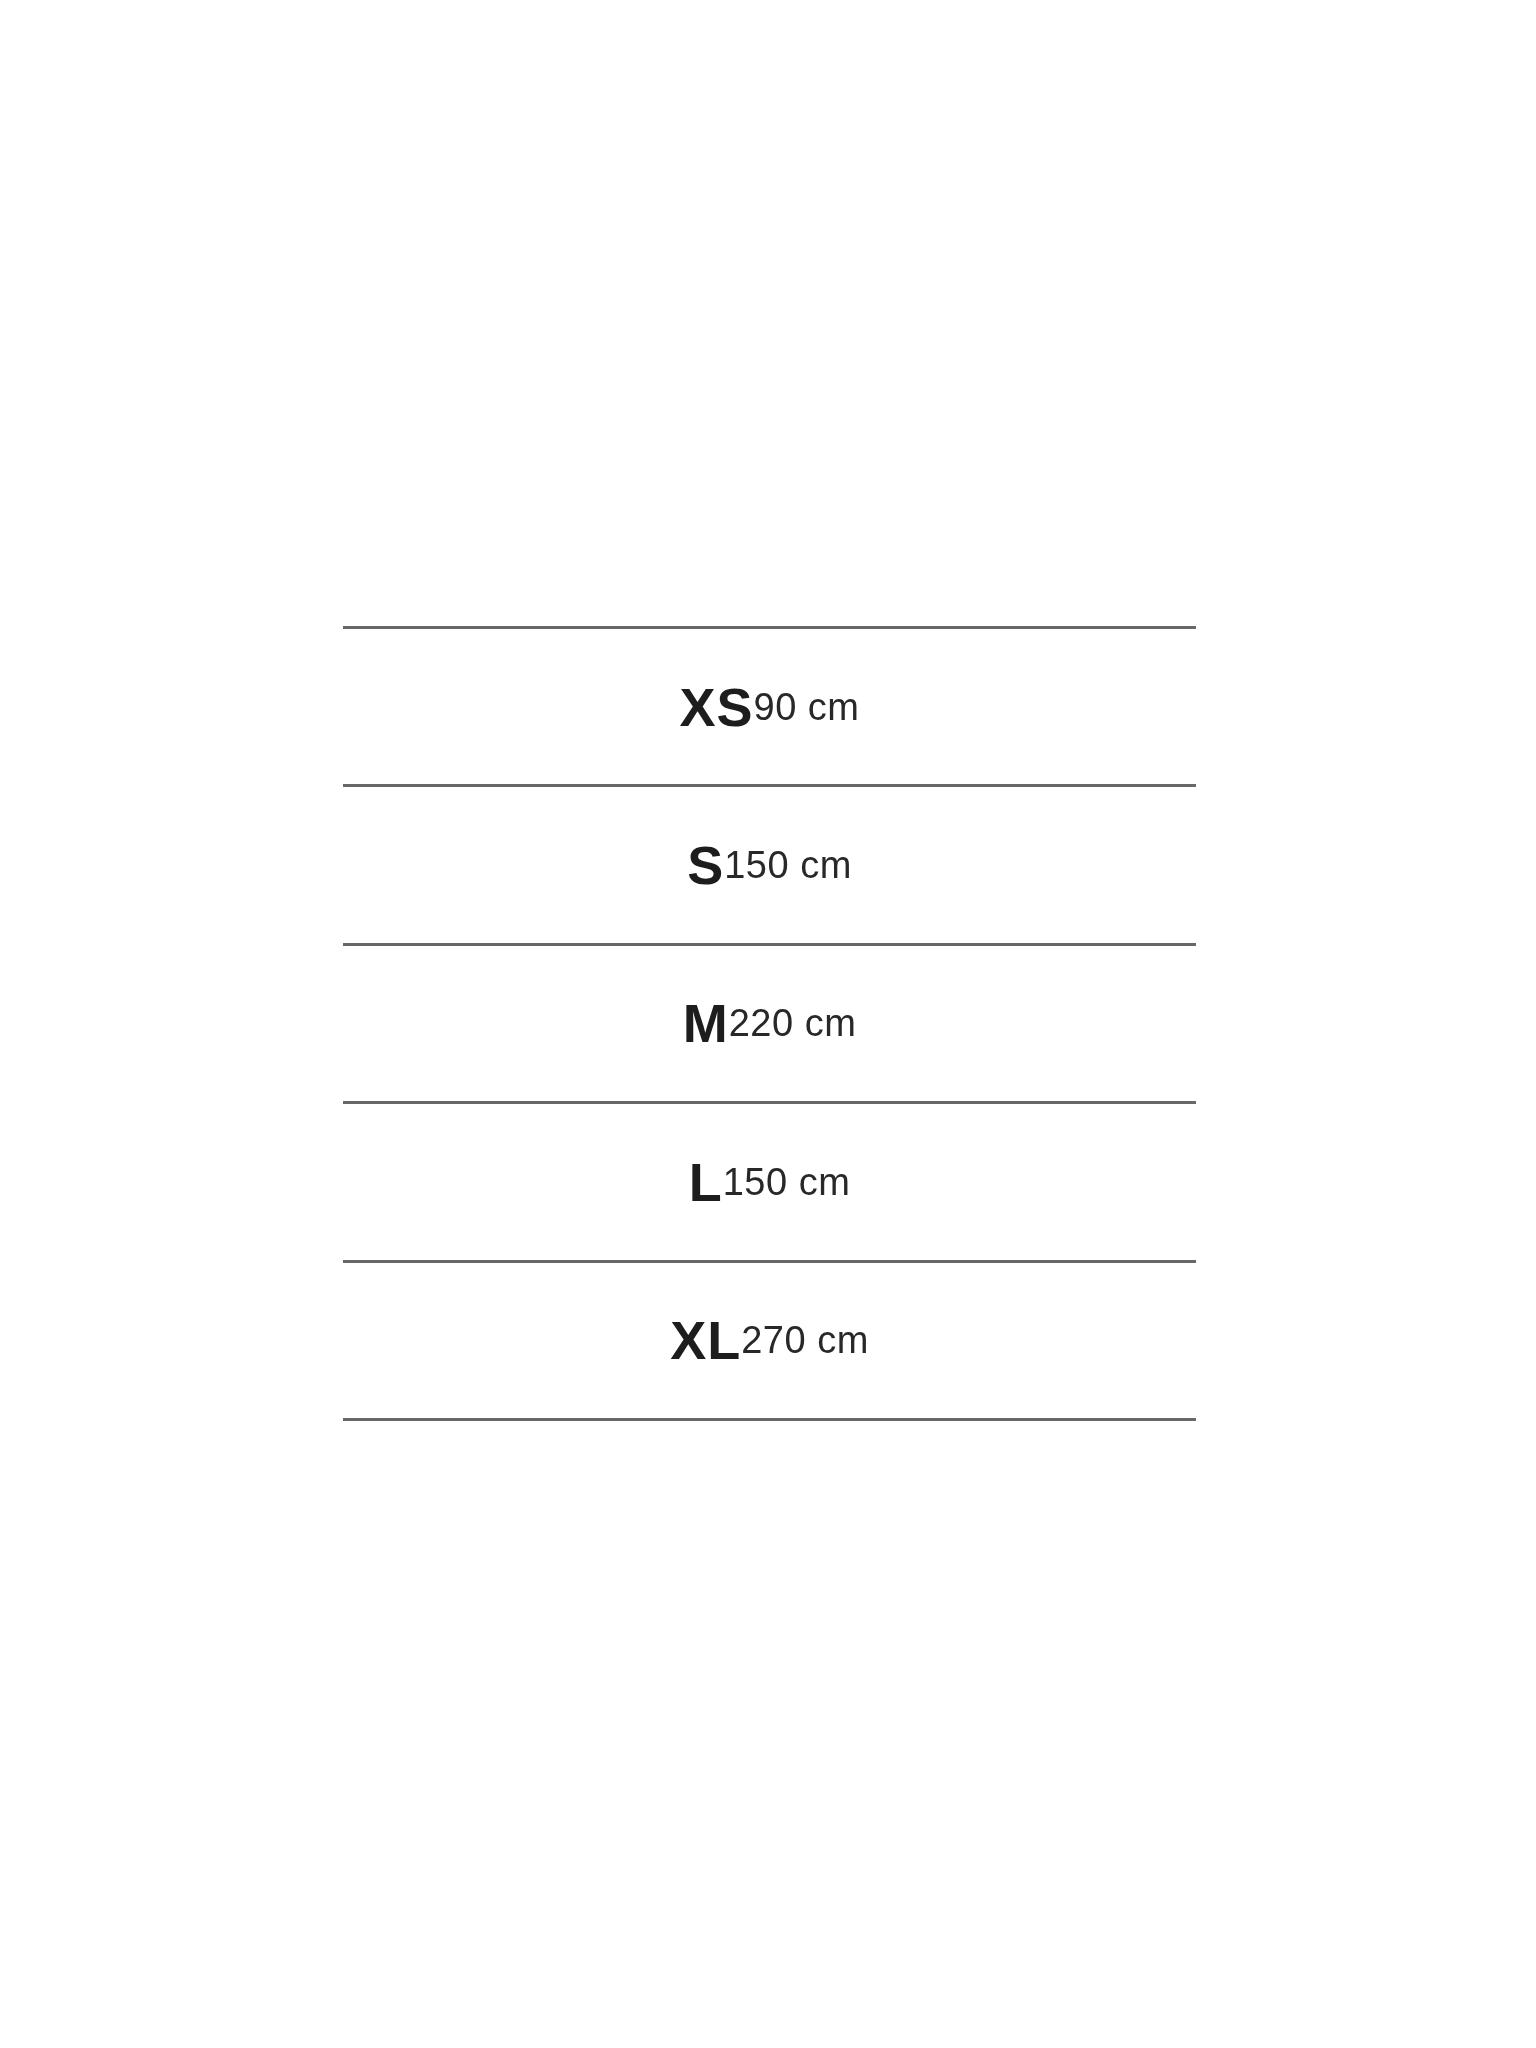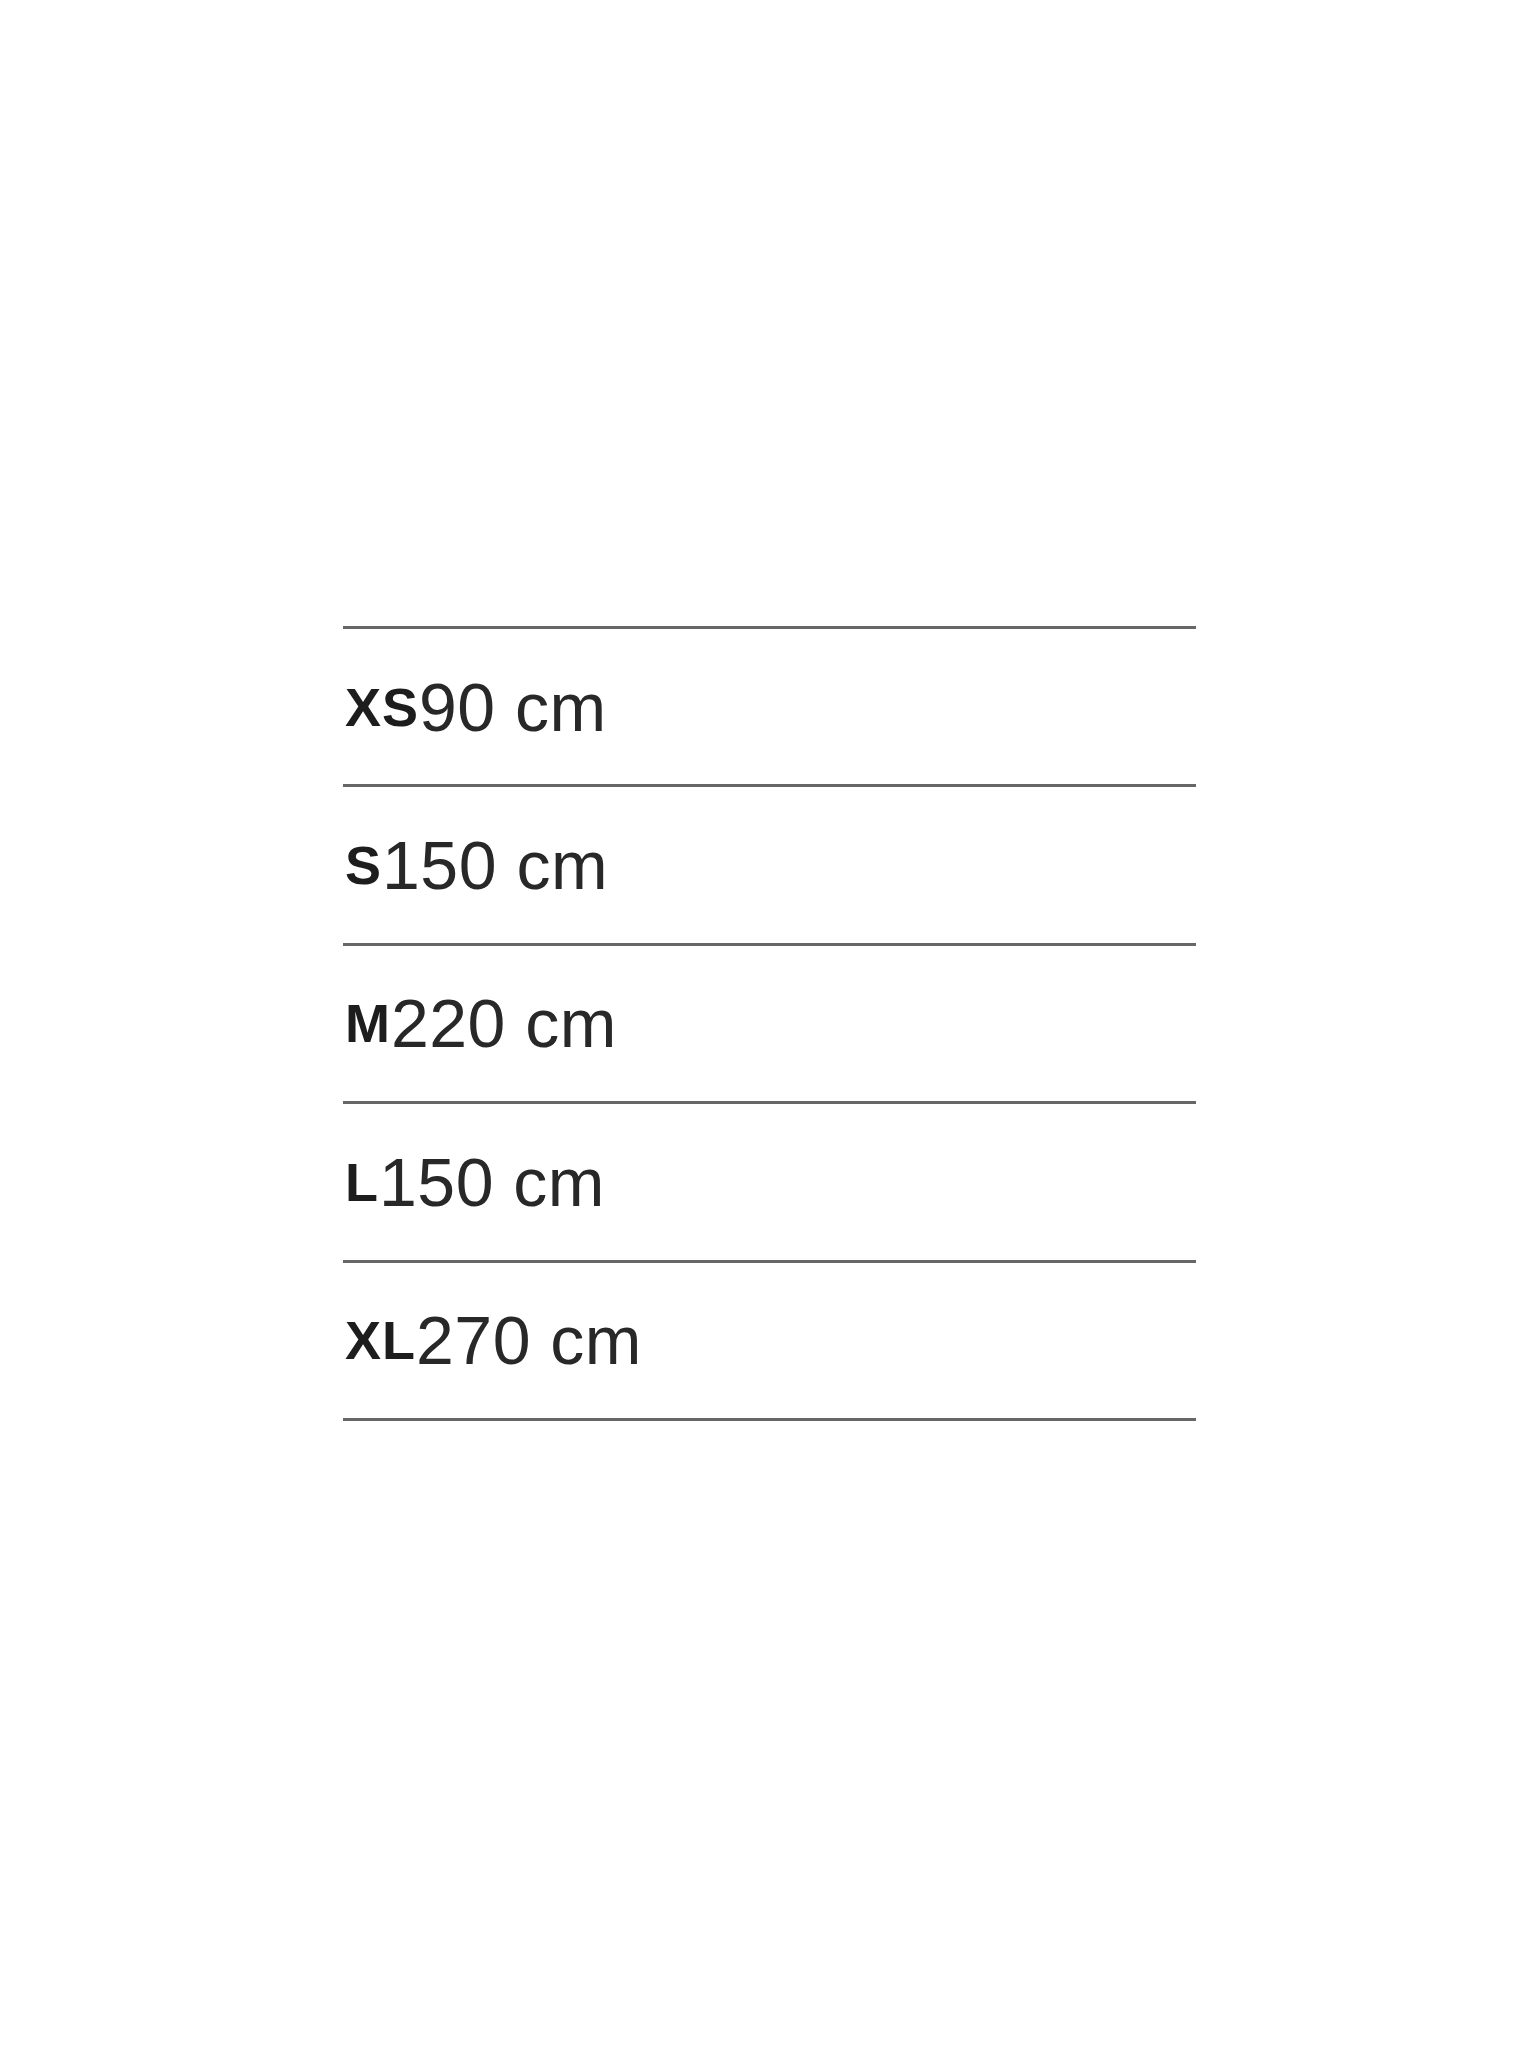--- a/index.html
+++ b/index.html
@@ -20,32 +20,32 @@
     top: 626px;
     width: 853px;
     border-bottom: 3px solid #676767;
   }
   .size-row {
     box-sizing: border-box;
     height: 158.4px;
     border-top: 3px solid #676767;
     display: flex;
     align-items: center;
-    justify-content: flex-start;
+    justify-content: center;
     padding: 0 2px;
   }
   .size-label {
     font-size: 54px;
     font-weight: 700;
     color: #1d1d1d;
     letter-spacing: 1px;
     line-height: 1;
   }
   .size-value {
-    font-size: 68px;
+    font-size: 38px;
     font-weight: 400;
     color: #282828;
     letter-spacing: 0.5px;
     line-height: 1;
   }
 </style>
 </head>
 <body>
 
 <div class="size-table">

